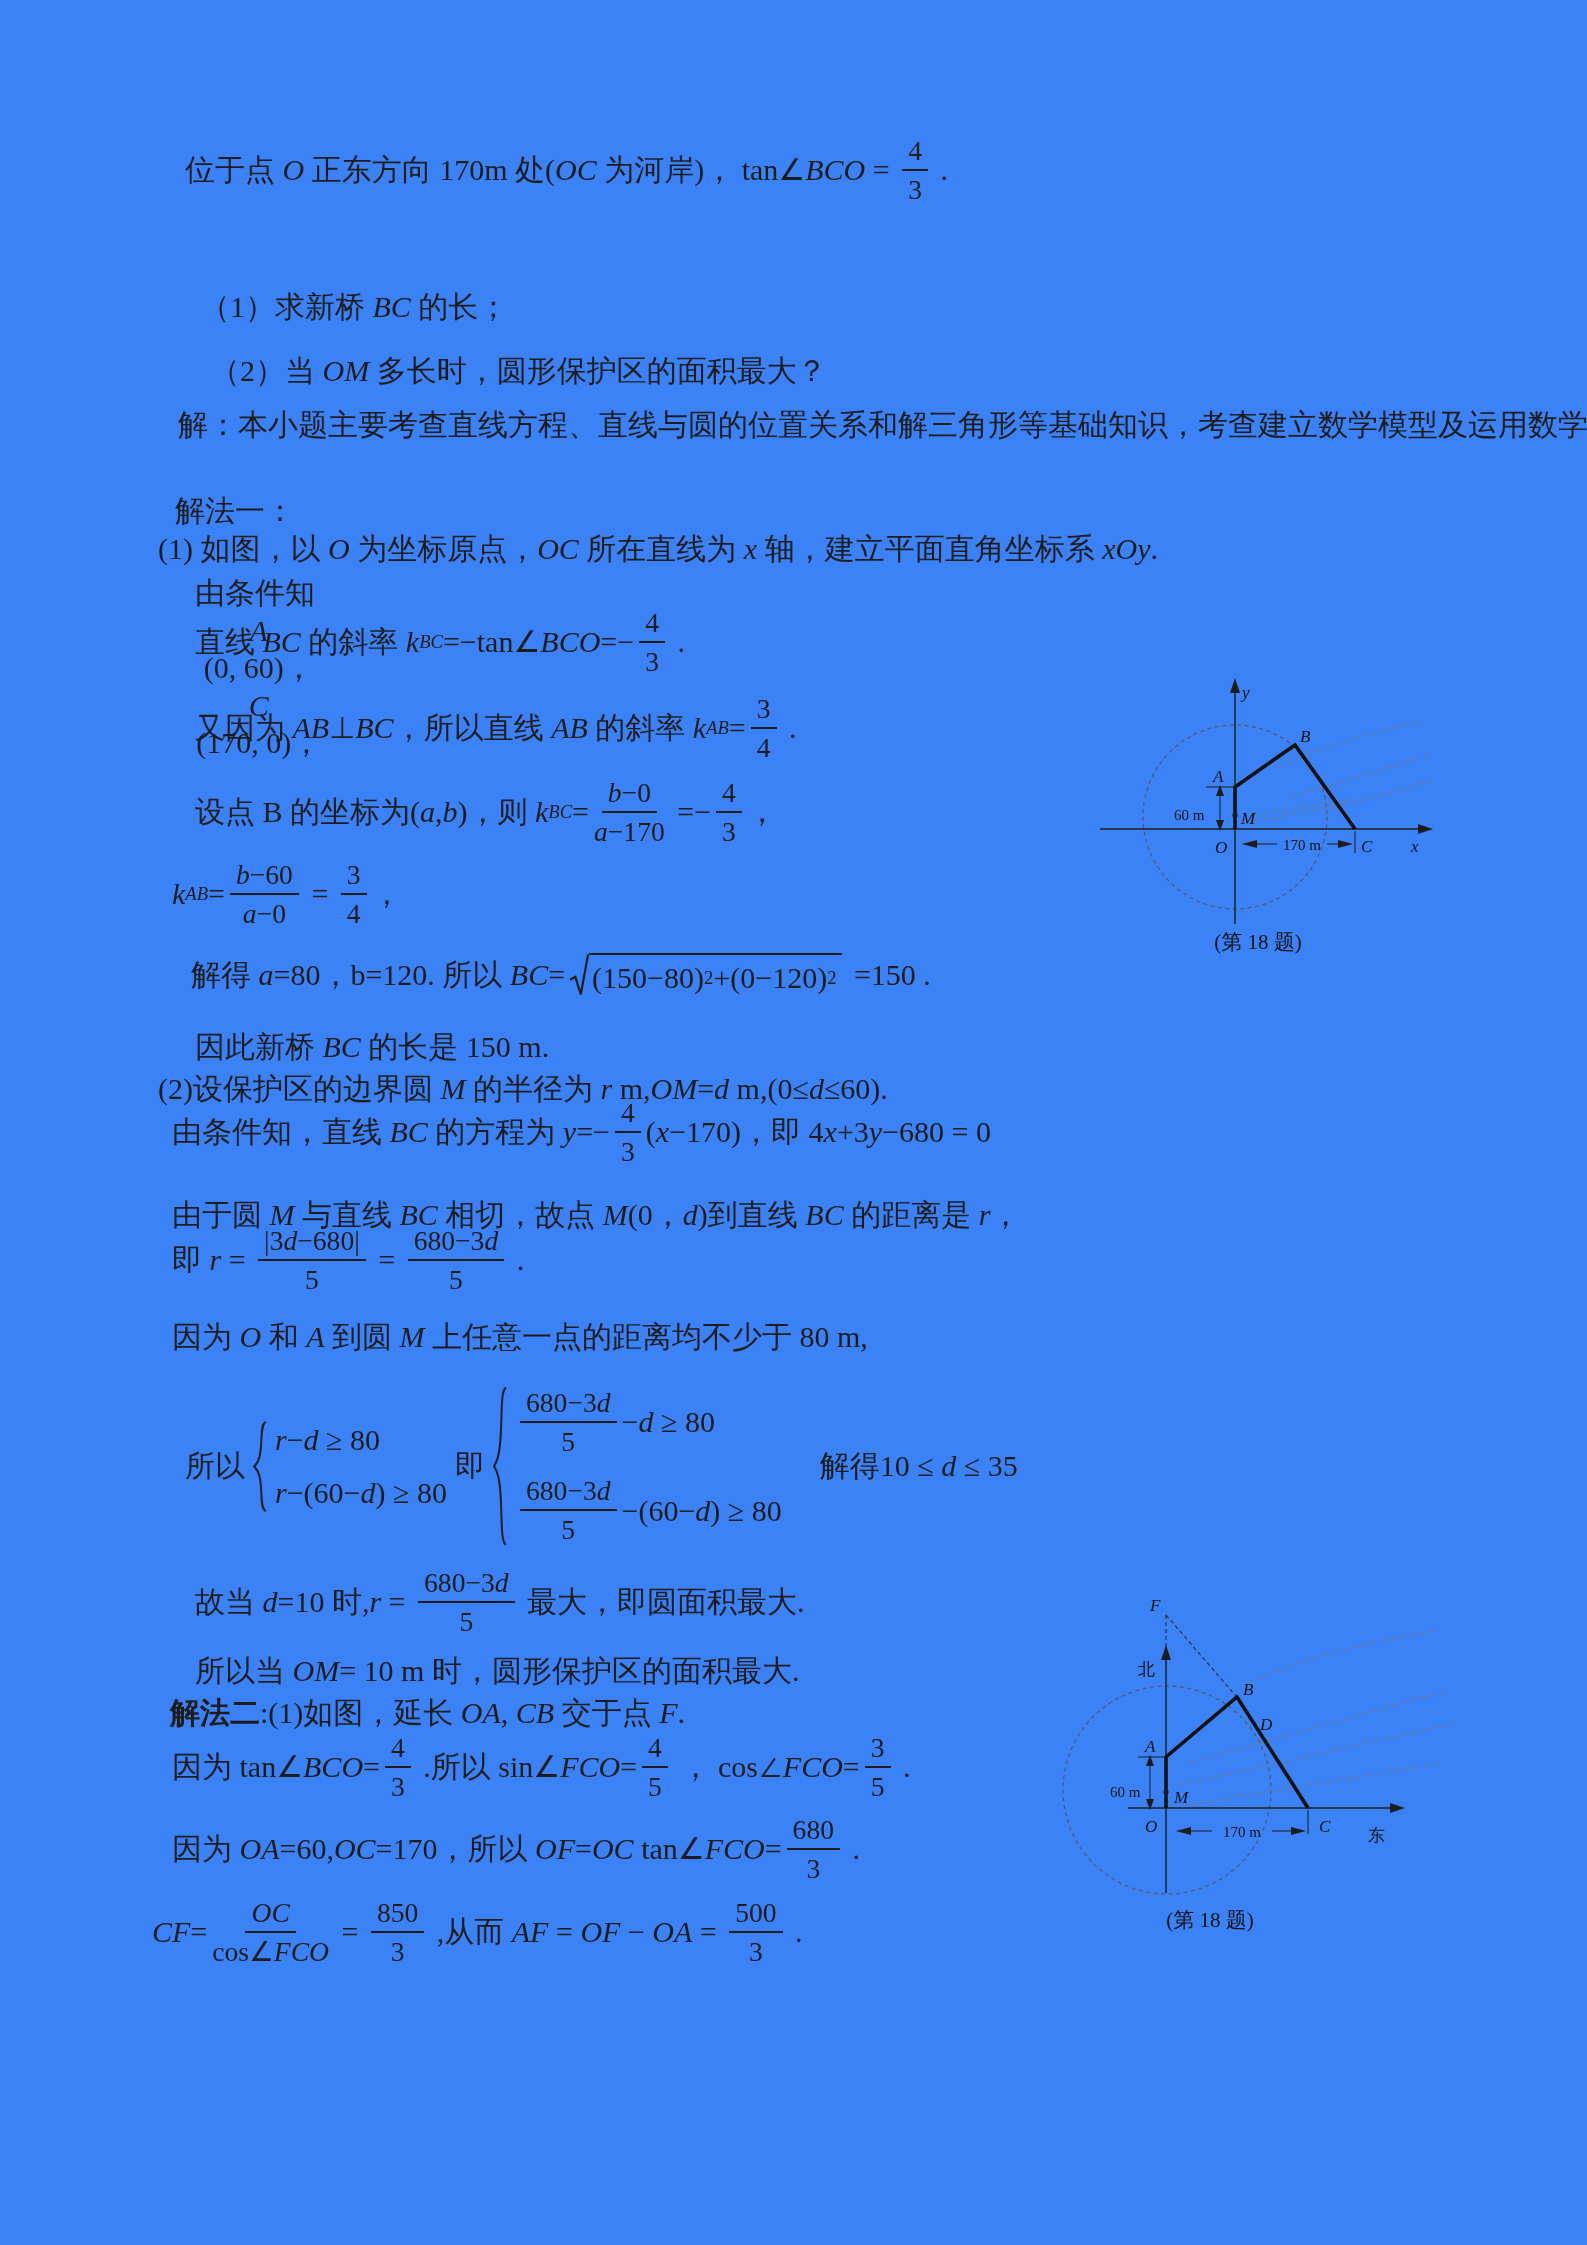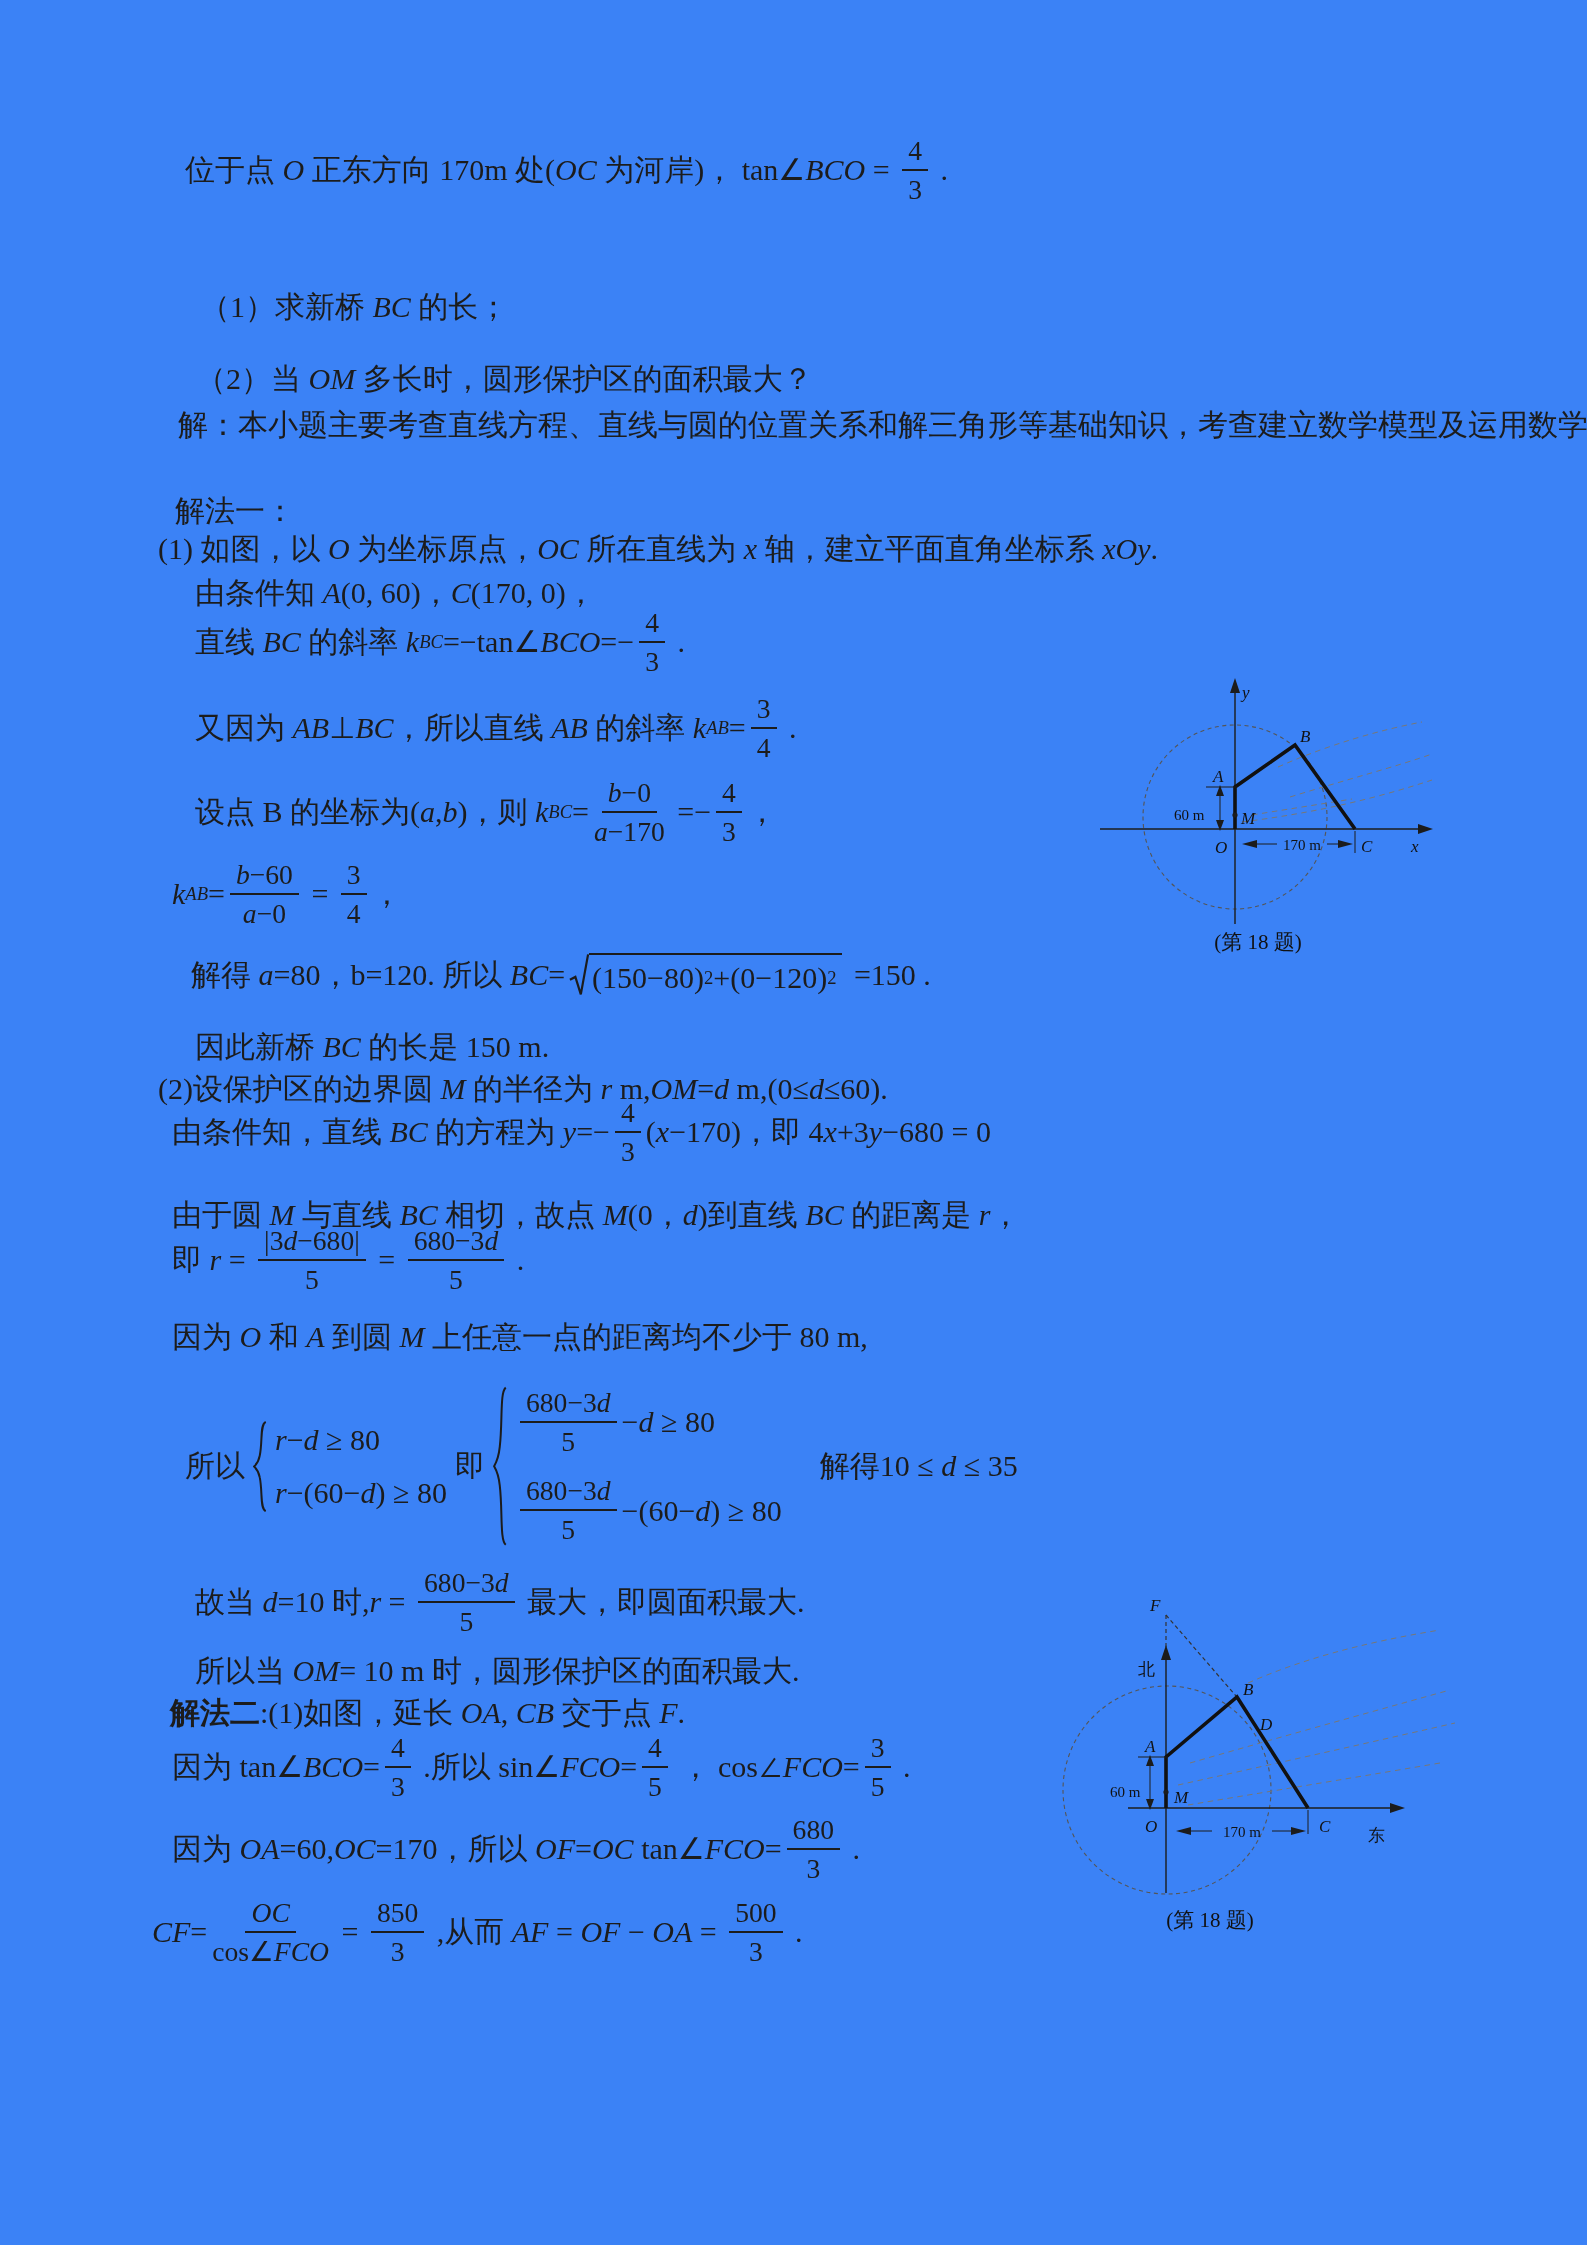--- a/index.html
+++ b/index.html
@@ -43,25 +43,25 @@
     text-shadow:2px 3px 0 #2a2a2a;}
 </style>
 </head>
 <body>
 
 <div id="page">
 
   <div id="content">
       <div class="line" style="left: 185px; top: 134px;"><span>位于点 </span><span class="mi"><span>O</span></span><span> 正东方向 170m 处(</span><span class="mi"><span>OC</span></span><span> 为河岸)， tan∠</span><span class="mi"><span>BCO</span></span><span> = </span><span class="frac"><span class="num"><span>4</span></span><span class="den"><span>3</span></span></span><span> .</span></div>
       <div class="line" style="left: 200px; top: 288px;"><span>（1）求新桥 </span><span class="mi"><span>BC</span></span><span> 的长；</span></div>
-      <div class="line" style="left: 196px; top: 352px; margin-top: 8px;"><span>（2）当 </span><span class="mi"><span>OM</span></span><span> 多长时，圆形保护区的面积最大？</span></div>
+      <div class="line" style="left: 210px; top: 352px;"><span>（2）当 </span><span class="mi"><span>OM</span></span><span> 多长时，圆形保护区的面积最大？</span></div>
       <div class="line wrap" style="left: 150px; top: 402px; width: 1250px;"><span>解：本小题主要考查直线方程、直线与圆的位置关系和解三角形等基础知识，考查建立数学模型及运用数学知识解决实际问题的能力.满分 16 分.</span></div>
       <div class="line" style="left: 175px; top: 492px;"><span>解法一：</span></div>
       <div class="line" style="left: 158px; top: 530px;"><span>(1) 如图，以 </span><span class="mi"><span>O</span></span><span> 为坐标原点，</span><span class="mi"><span>OC</span></span><span> 所在直线为 </span><span class="mi"><span>x</span></span><span> 轴，建立平面直角坐标系 </span><span class="mi"><span>xOy</span></span><span>.</span></div>
-      <div class="line" style="left: 195px; top: 574px;"><span>由条件知 </span><span class="mi"><span>A</span></span><span>(0, 60)，</span><span class="mi"><span>C</span></span><span>(170, 0)，</span></div>
+      <div class="line" style="left: 195px; top: 574px; flex-direction: column;"><span>由条件知 </span><span class="mi"><span>A</span></span><span>(0, 60)，</span><span class="mi"><span>C</span></span><span>(170, 0)，</span></div>
       <div class="line" style="left: 195px; top: 606px;"><span>直线 </span><span class="mi"><span>BC</span></span><span> 的斜率 </span><span class="mi"><span>k</span></span><sub><span>BC</span></sub><span>=−tan∠</span><span class="mi"><span>BCO</span></span><span>=−</span><span class="frac"><span class="num"><span>4</span></span><span class="den"><span>3</span></span></span><span> .</span></div>
       <div class="line" style="left: 195px; top: 692px;"><span>又因为 </span><span class="mi"><span>AB</span></span><span>⊥</span><span class="mi"><span>BC</span></span><span>，所以直线 </span><span class="mi"><span>AB</span></span><span> 的斜率 </span><span class="mi"><span>k</span></span><sub><span>AB</span></sub><span>=</span><span class="frac"><span class="num"><span>3</span></span><span class="den"><span>4</span></span></span><span> .</span></div>
       <div class="line" style="left: 195px; top: 776px;"><span>设点 B 的坐标为(</span><span class="mi"><span>a</span></span><span>,</span><span class="mi"><span>b</span></span><span>)，则 </span><span class="mi"><span>k</span></span><sub><span>BC</span></sub><span>=</span><span class="frac"><span class="num"><span class="mi"><span>b</span></span><span>−0</span></span><span class="den"><span class="mi"><span>a</span></span><span>−170</span></span></span><span> =−</span><span class="frac"><span class="num"><span>4</span></span><span class="den"><span>3</span></span></span><span>，</span></div>
       <div class="line" style="left: 172px; top: 858px;"><span class="mi"><span>k</span></span><sub><span>AB</span></sub><span>=</span><span class="frac"><span class="num"><span class="mi"><span>b</span></span><span>−60</span></span><span class="den"><span class="mi"><span>a</span></span><span>−0</span></span></span><span> = </span><span class="frac"><span class="num"><span>3</span></span><span class="den"><span>4</span></span></span><span>，</span></div>
       <div class="line" style="left: 191px; top: 953px;"><span>解得 </span><span class="mi"><span>a</span></span><span>=80，b=120. 所以 </span><span class="mi"><span>BC</span></span><span>=</span><span class="sqrt"><svg viewBox="0 0 22 60" preserveAspectRatio="none" aria-hidden="true">
             <path d="M1 37 L7 33 L13 57 L21 2" fill="none" stroke="#1c1c1c" stroke-width="2.2" vector-effect="non-scaling-stroke"></path>
           </svg><span class="body"><span>(150−80)</span><sup><span>2</span></sup><span>+(0−120)</span><sup><span>2</span></sup></span></span><span> =150 .</span></div>
       <div class="line" style="left: 195px; top: 1028px;"><span>因此新桥 </span><span class="mi"><span>BC</span></span><span> 的长是 150 m.</span></div>
       <div class="line" style="left: 158px; top: 1070px;"><span>(2)设保护区的边界圆 </span><span class="mi"><span>M</span></span><span> 的半径为 </span><span class="mi"><span>r</span></span><span> m,</span><span class="mi"><span>OM</span></span><span>=</span><span class="mi"><span>d</span></span><span> m,(0≤</span><span class="mi"><span>d</span></span><span>≤60).</span></div>
       <div class="line" style="left: 172px; top: 1096px;"><span>由条件知，直线 </span><span class="mi"><span>BC</span></span><span> 的方程为 </span><span class="mi"><span>y</span></span><span>=−</span><span class="frac"><span class="num"><span>4</span></span><span class="den"><span>3</span></span></span><span>(</span><span class="mi"><span>x</span></span><span>−170)，即 4</span><span class="mi"><span>x</span></span><span>+3</span><span class="mi"><span>y</span></span><span>−680 = 0</span></div>

